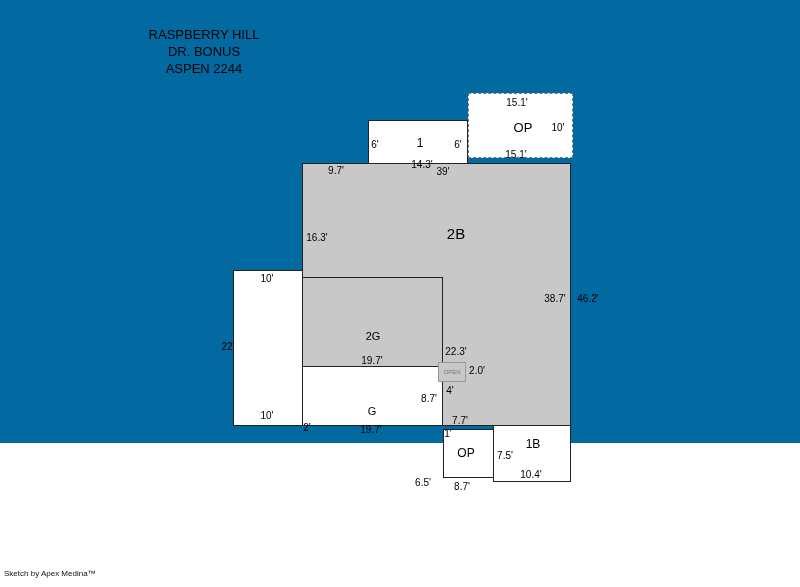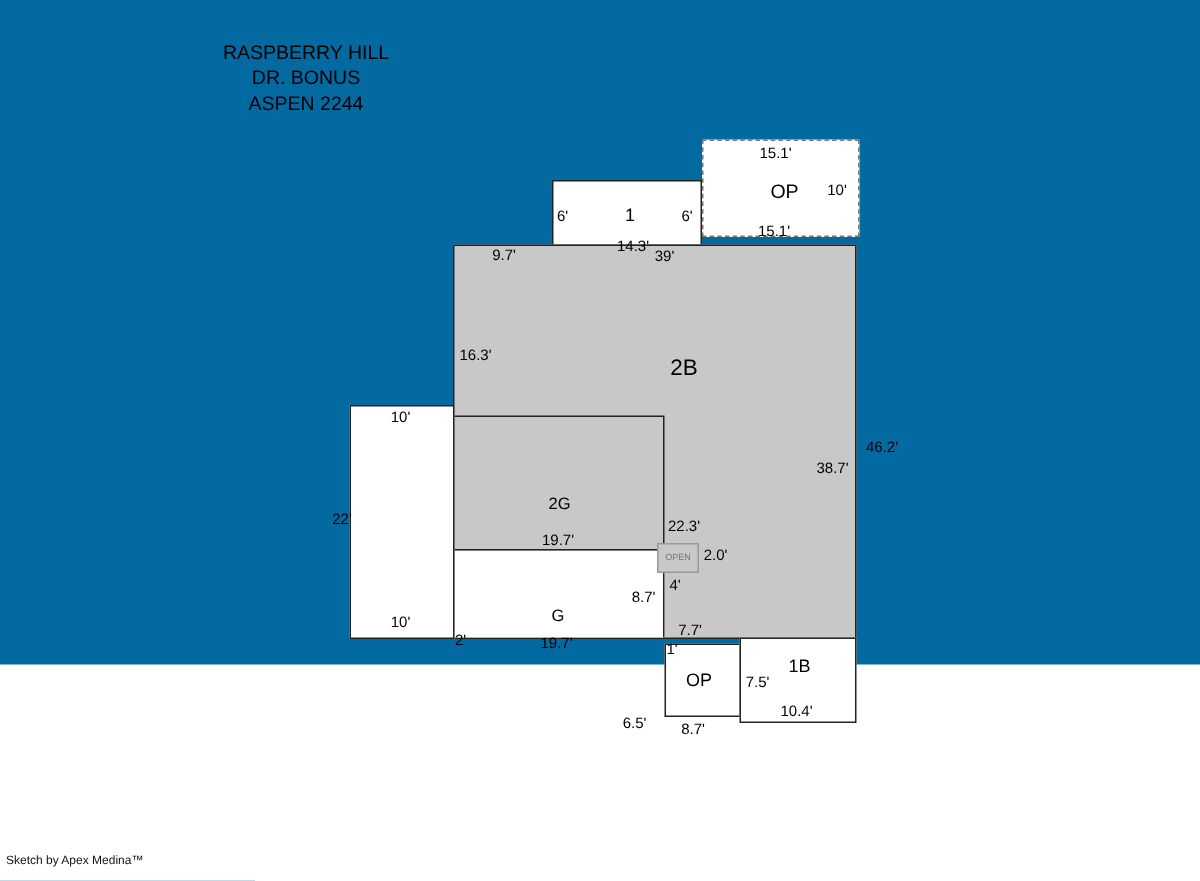--- a/index.html
+++ b/index.html
@@ -67,38 +67,38 @@
   <div class="shape outline" style="left:443px; top:429px; width:51px; height:49px;"></div>
 
   <div class="shape outline" style="left:493px; top:425px; width:78px; height:57px;"></div>
 
   <div class="open-box">
     <span>OPEN</span>
   </div>
 
   <span class="lbl area-md" style="left:523px; top:121px; font-size:13px;">OP</span>
   <span class="lbl area-md" style="left:420px; top:137px;">1</span>
-  <span class="lbl area-lg" style="left:456px; top:226px;margin-top:12px;">2B</span>
+  <span class="lbl area-lg" style="left:456px; top:226px;">2B</span>
   <span class="lbl area-sm" style="left:373px; top:314px;">2G</span>
   <span class="lbl area-sm" style="left:372px; top:389px;">G</span>
   <span class="lbl area-md" style="left:466px; top:447px;">OP</span>
   <span class="lbl area-md" style="left:533px; top:438px;">1B</span>
 
   <span class="lbl" style="left:517px; top:97px;">15.1'</span>
   <span class="lbl" style="left:558px; top:122px;">10'</span>
   <span class="lbl" style="left:516px; top:149px;">15.1'</span>
 
   <span class="lbl" style="left:422px; top:123px;margin-top:36px;">14.3'</span>
   <span class="lbl" style="left:375px; top:139px;">6'</span>
   <span class="lbl" style="left:458px; top:139px;">6'</span>
 
   <span class="lbl" style="left:336px; top:165px;">9.7'</span>
   <span class="lbl" style="left:443px; top:166px;">39'</span>
   <span class="lbl" style="left:317px; top:215px;margin-top:17px;">16.3'</span>
-  <span class="lbl" style="left:555px; top:307px;text-align:center;">38.7'</span>
+  <span class="lbl" style="left:555px; top:293px;text-align:center;">38.7'</span>
   <span class="lbl" style="left:588px; top:293px;">46.2'</span>
 
   <span class="lbl" style="left:267px; top:273px;">10'</span>
   <span class="lbl" style="left:228px; top:341px;">22'</span>
   <span class="lbl" style="left:267px; top:410px;">10'</span>
 
   <span class="lbl" style="left:372px; top:355px;">19.7'</span>
   <span class="lbl" style="left:456px; top:346px;">22.3'</span>
   <span class="lbl" style="left:477px; top:365px;">2.0'</span>
 

